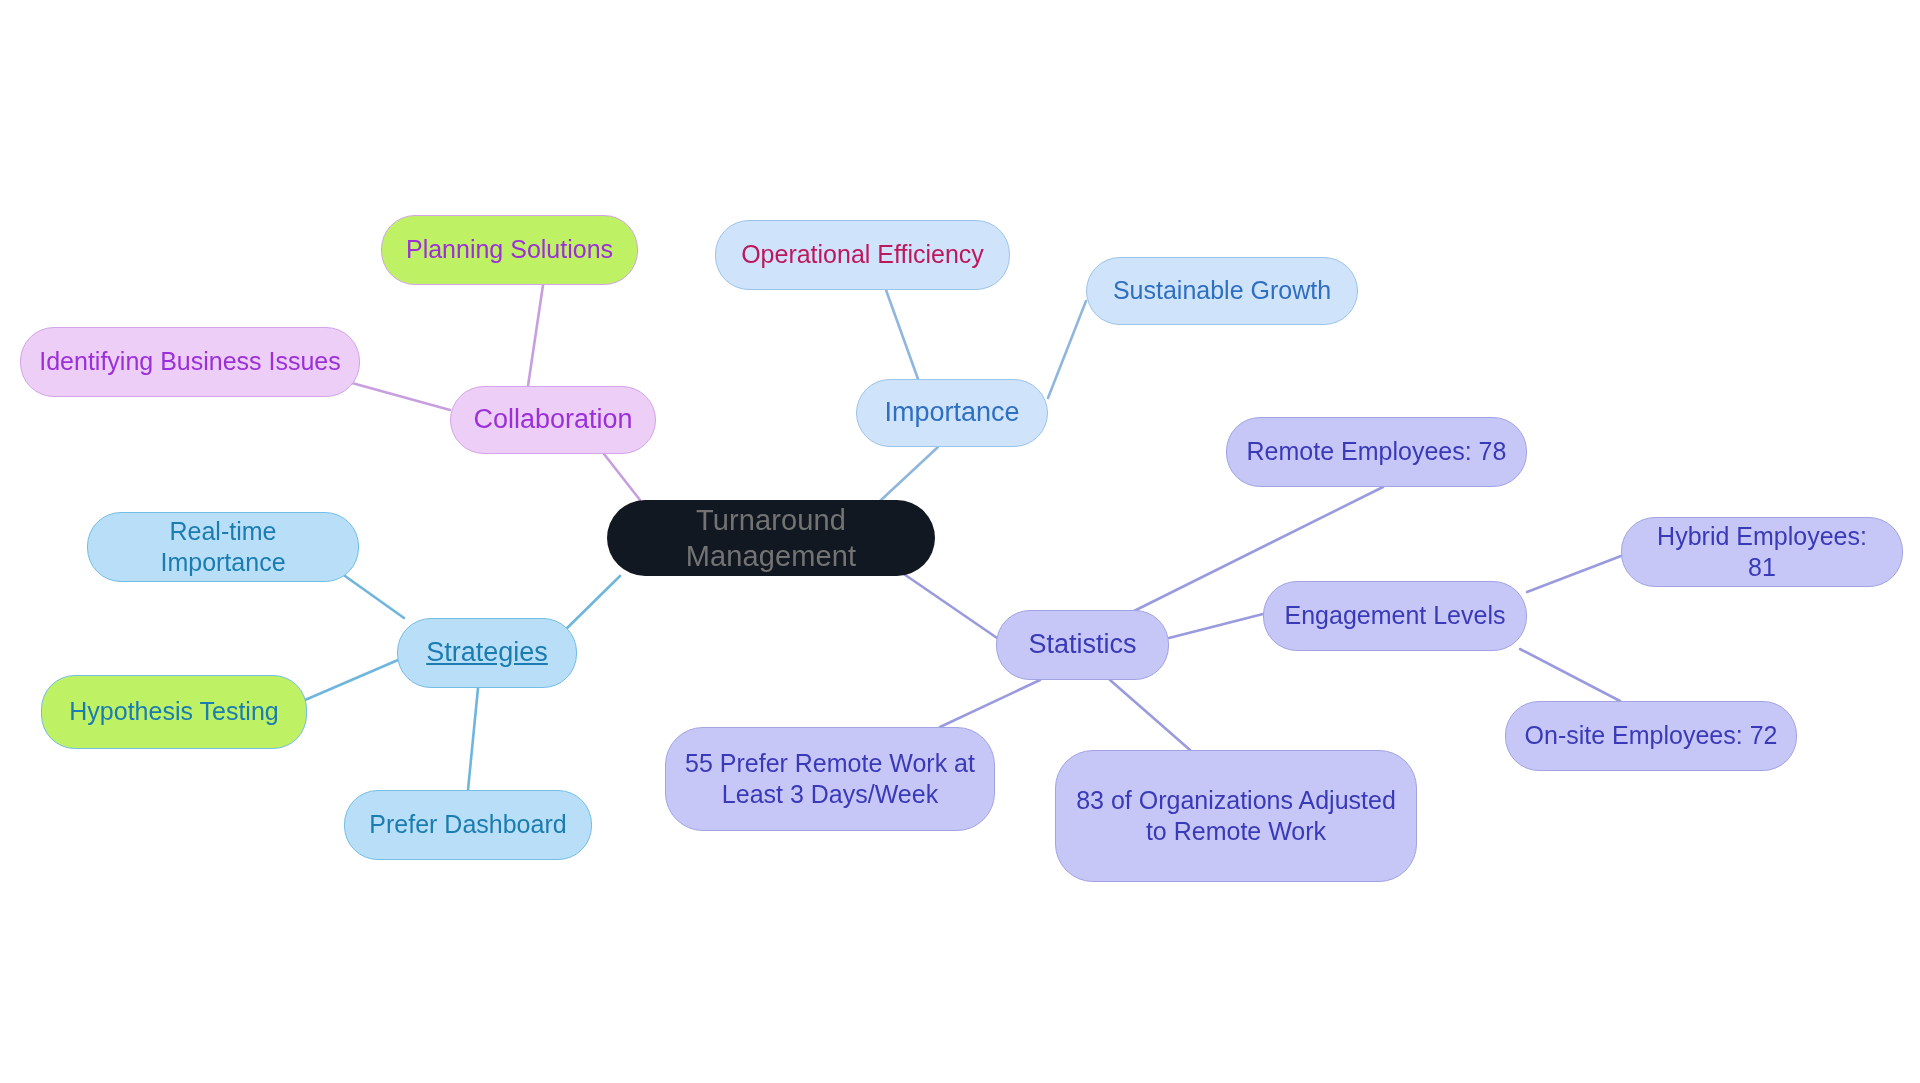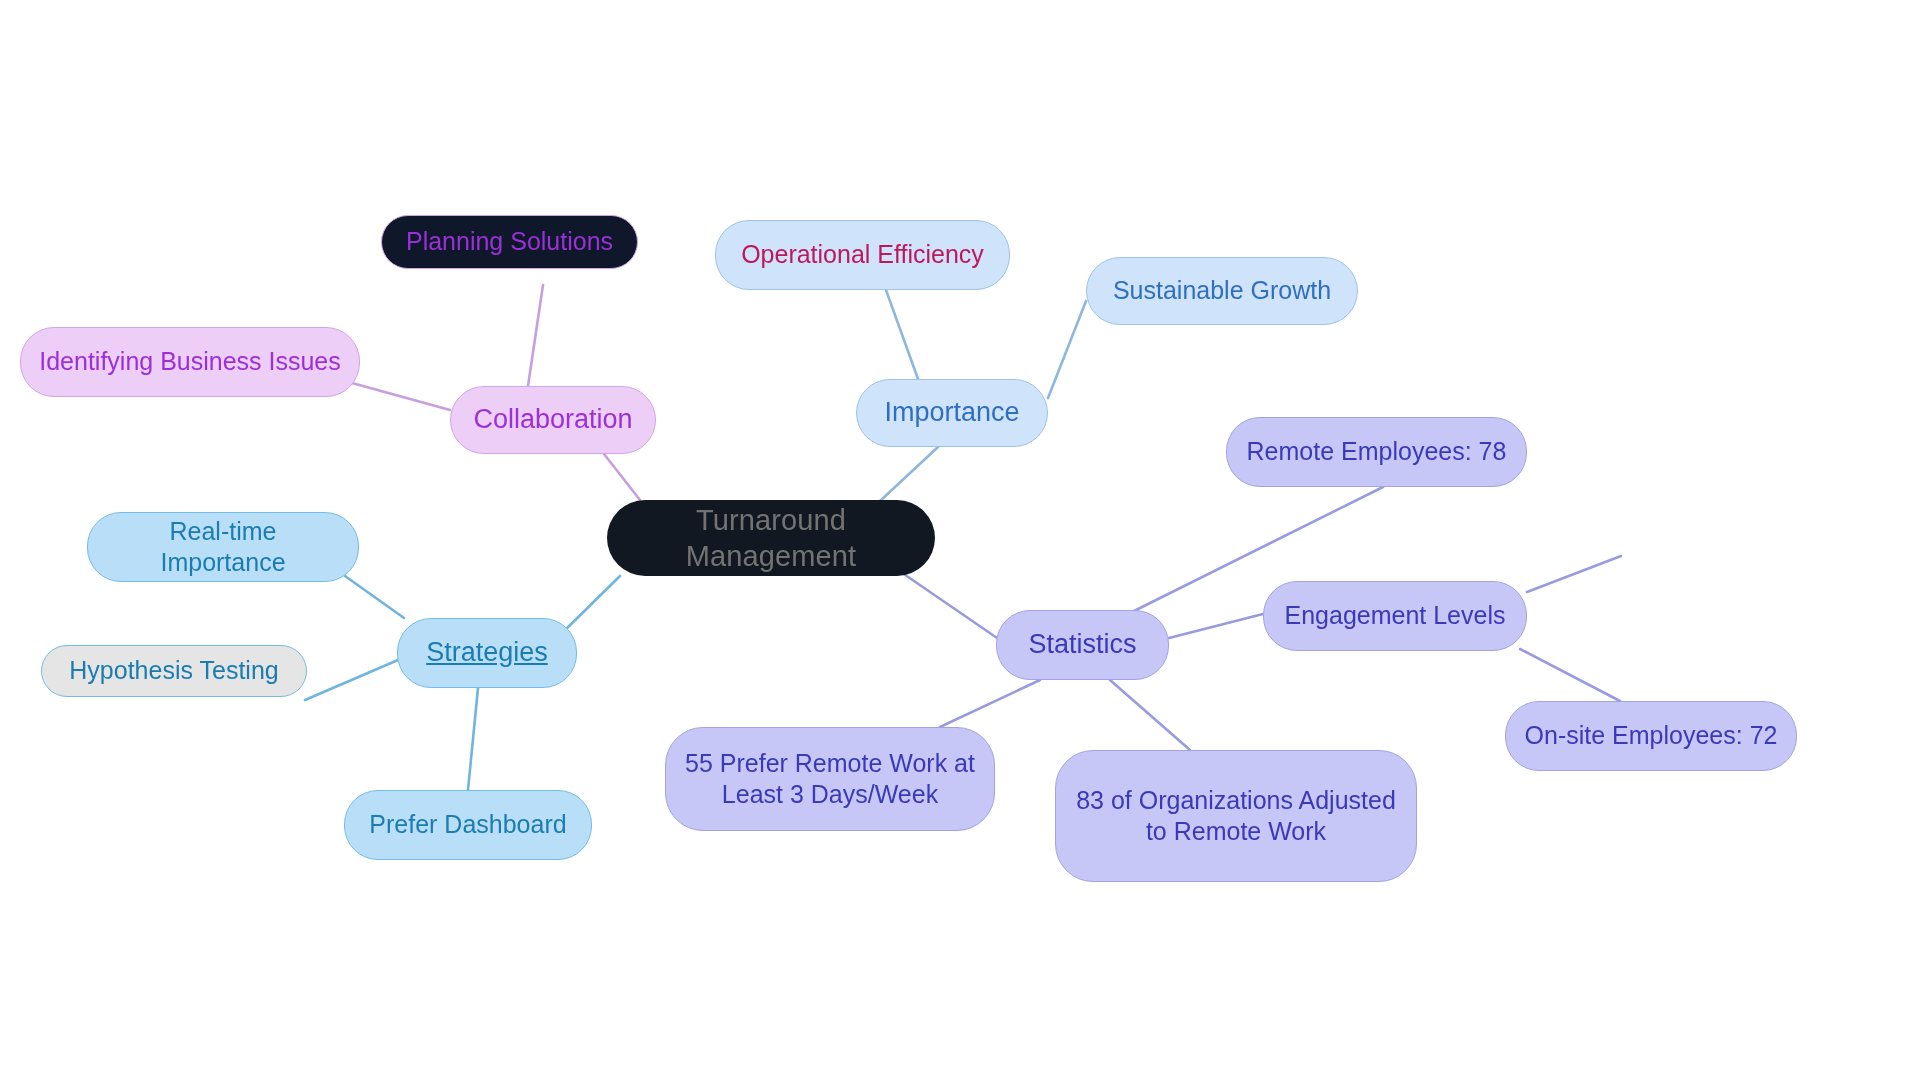--- a/index.html
+++ b/index.html
@@ -83,29 +83,30 @@
       <line x1="1110" y1="680" x2="1190" y2="750" stroke="#9a9ade" stroke-width="2.6" stroke-linecap="round"></line>
     </svg>
 
   <div class="node node-root" style="left: 607px; top: 500px; width: 328px; height: 76px; background: rgb(18, 24, 33); color: #737373; border: none;">Turnaround Management</div>
 
   <div class="node node-branch" style="left: 856px; top: 379px; width: 192px; height: 68px; background: rgb(207, 227, 251); color: rgb(47, 111, 192); border-color: rgb(156, 195, 234);">Importance</div>
   <div class="node node-leaf" style="left: 715px; top: 220px; width: 295px; height: 70px; background: rgb(207, 227, 251); color: #be185d; border-color: rgb(156, 195, 234);">Operational Efficiency</div>
   <div class="node node-leaf" style="left: 1086px; top: 257px; width: 272px; height: 68px; background: rgb(207, 227, 251); color: rgb(47, 111, 192); border-color: rgb(156, 195, 234);">Sustainable Growth</div>
 
   <div class="node node-branch" style="left: 450px; top: 386px; width: 206px; height: 68px; background: rgb(236, 206, 247); color: rgb(155, 48, 217); border-color: rgb(211, 164, 232);">Collaboration</div>
-  <div class="node node-leaf" style="left: 381px; top: 215px; width: 257px; height: 54px; background: #0f172a; color: rgb(155, 48, 217); border-color: rgb(211, 164, 232);">Planning Solutions</div>
+  <div class="node node-leaf" style="left: 381px; top: 215px; width: 257px; height: 70px; background: #bef264; color: rgb(155, 48, 217); border-color: rgb(211, 164, 232);">Planning Solutions</div>
   <div class="node node-leaf" style="left: 20px; top: 327px; width: 340px; height: 70px; background: rgb(236, 206, 247); color: rgb(155, 48, 217); border-color: rgb(211, 164, 232);">Identifying Business Issues</div>
 
   <div class="node node-branch" style="left: 397px; top: 618px; width: 180px; height: 70px; background: rgb(185, 223, 248); color: rgb(26, 124, 176); border-color: rgb(116, 189, 228); text-decoration: underline;">Strategies</div>
   <div class="node node-leaf" style="left: 87px; top: 512px; width: 272px; height: 70px; background: rgb(185, 223, 248); color: rgb(26, 124, 176); border-color: rgb(116, 189, 228);">Real-time Importance</div>
-  <div class="node node-leaf" style="left: 41px; top: 645px; width: 266px; height: 52px; background: #e5e5e5; color: rgb(26, 124, 176); border-color: rgb(116, 189, 228);">Hypothesis Testing</div>
+  <div class="node node-leaf" style="left: 41px; top: 675px; width: 266px; height: 74px; background: #bef264; color: rgb(26, 124, 176); border-color: rgb(116, 189, 228);">Hypothesis Testing</div>
   <div class="node node-leaf" style="left: 344px; top: 790px; width: 248px; height: 70px; background: rgb(185, 223, 248); color: rgb(26, 124, 176); border-color: rgb(116, 189, 228);">Prefer Dashboard</div>
 
   <div class="node node-branch" style="left: 996px; top: 610px; width: 173px; height: 70px; background: rgb(198, 199, 246); color: rgb(58, 57, 184); border-color: rgb(162, 163, 226);">Statistics</div>
   <div class="node node-leaf" style="left: 1226px; top: 417px; width: 301px; height: 70px; background: rgb(198, 199, 246); color: rgb(58, 57, 184); border-color: rgb(162, 163, 226);">Remote Employees: 78</div>
   <div class="node node-leaf" style="left: 1263px; top: 581px; width: 264px; height: 70px; background: rgb(198, 199, 246); color: rgb(58, 57, 184); border-color: rgb(162, 163, 226);">Engagement Levels</div>
+  <div class="node node-leaf" style="left: 1621px; top: 517px; width: 282px; height: 70px; background: rgb(198, 199, 246); color: rgb(58, 57, 184); border-color: rgb(162, 163, 226);">Hybrid Employees: 81</div>
   <div class="node node-leaf" style="left: 1505px; top: 701px; width: 292px; height: 70px; background: rgb(198, 199, 246); color: rgb(58, 57, 184); border-color: rgb(162, 163, 226);">On-site Employees: 72</div>
   <div class="node node-leaf-multi" style="left: 665px; top: 727px; width: 330px; height: 104px; background: rgb(198, 199, 246); color: rgb(58, 57, 184); border-color: rgb(162, 163, 226);">55 Prefer Remote Work at
 Least 3 Days/Week</div>
   <div class="node node-leaf-multi" style="left: 1055px; top: 750px; width: 362px; height: 132px; background: rgb(198, 199, 246); color: rgb(58, 57, 184); border-color: rgb(162, 163, 226);">83 of Organizations Adjusted
 to Remote Work</div>
 </div>
 
 </body></html>

